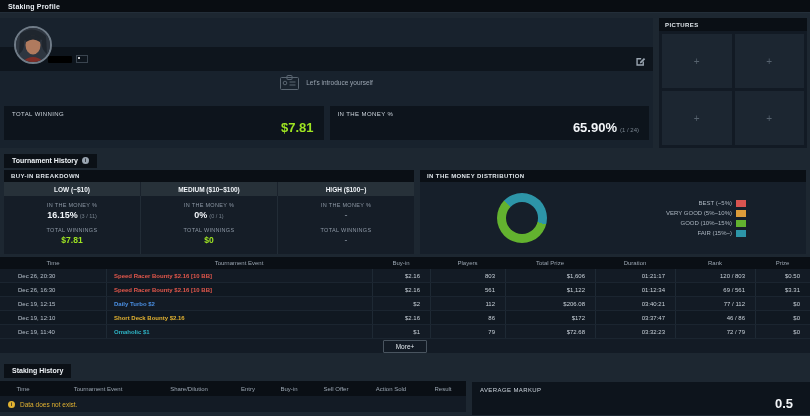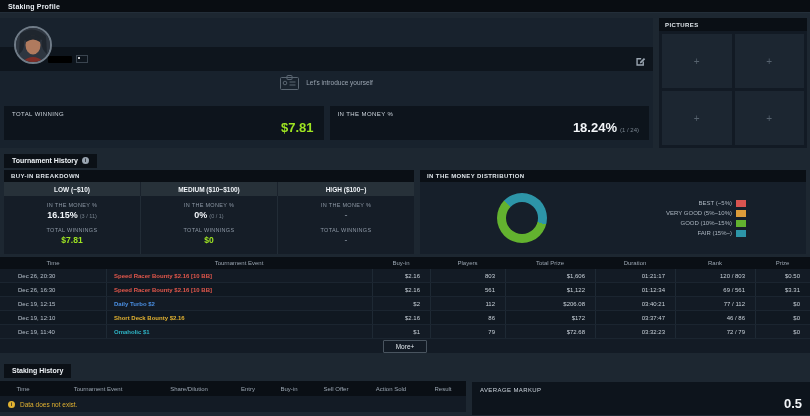--- a/index.html
+++ b/index.html
@@ -92,21 +92,21 @@
   .sh-row { display:flex; gap:6px; margin-top:3px; }
   .sh-left { width:466px; }
   .s-head { display:flex; height:15px; background:#0a0f15; align-items:center; }
   .s-head .sc { color:#9aa5b1; font-size:6px; text-align:center; }
   .s0{width:46px;} .s1{width:104px;} .s2{width:78px;} .s3{width:40px;} .s4{width:42px;} .s5{width:52px;} .s6{width:58px;} .s7{width:46px;}
   .s-empty { height:16px; background:#131b25; display:flex; align-items:center; padding-left:8px; gap:5px; }
   .warn-i { width:7px; height:7px; border-radius:50%; background:#e2b231; color:#131b25; font-size:5px; font-weight:bold; display:inline-flex; align-items:center; justify-content:center; line-height:1; }
   .s-empty .empty-text { color:#e2b231; font-size:6.5px; }
   .avg-panel { flex:1; height:33px; background:#0d141c; position:relative; margin-top:1px; }
   .avg-panel .stat-label { position:absolute; top:5px; left:8px; color:#cdd5dd; font-size:6px; letter-spacing:.4px; }
-  .avg-panel .avg-value { position:absolute; right:8px; bottom:4px; color:#f2f5f8; font-size:13px; font-weight:bold;margin-top:48px; }
+  .avg-panel .avg-value { position:absolute; right:17px; bottom:4px; color:#f2f5f8; font-size:13px; font-weight:bold;margin-top:48px; }
 </style>
 </head>
 <body>
 
 <div class="app">
 
   
   <div class="topbar">
     <span class="title">Staking Profile</span>
   </div>
@@ -143,21 +143,21 @@
         </svg>
         <span class="intro-text">Let's introduce yourself</span>
       </div>
       <div class="stats">
         <div class="stat-box">
           <span class="stat-label">TOTAL WINNING</span>
           <span class="stat-value green">$7.81</span>
         </div>
         <div class="stat-box">
           <span class="stat-label">IN THE MONEY %</span>
-          <span class="stat-value white"><span>18.24%</span><span class="stat-frac">(1 / 24)</span></span>
+          <span class="stat-value white"><span>65.90%</span><span class="stat-frac">(1 / 24)</span></span>
         </div>
       </div>
     </div>
     <div class="pictures">
       <div class="pictures-header">
         <span>PICTURES</span>
       </div>
       <div class="pictures-grid">
           <div class="pic-slot">
             <span class="plus">+</span>

